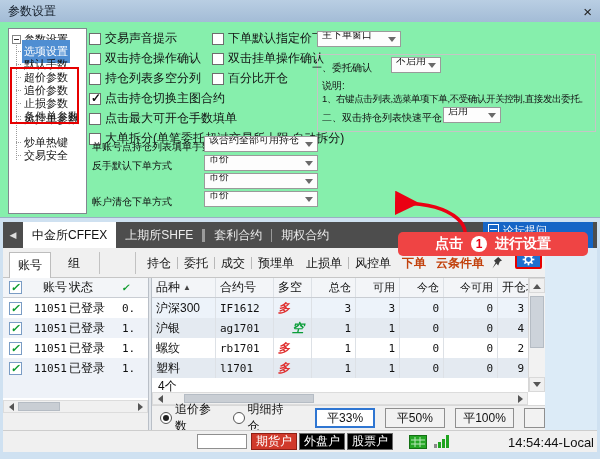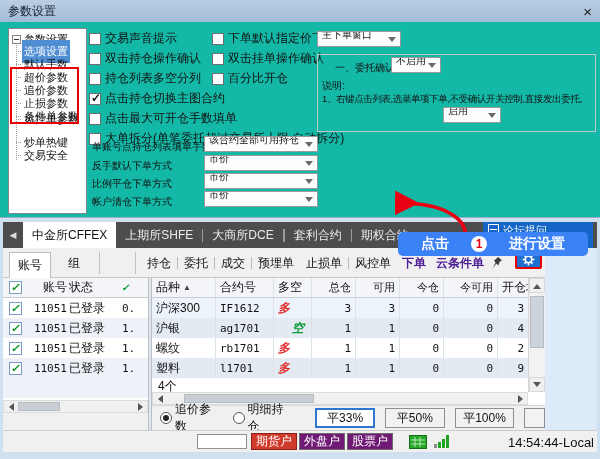--- a/index.html
+++ b/index.html
@@ -1,21 +1,21 @@
 <!DOCTYPE html>
 <html><head>
 <meta charset="utf-8">
 <style>
   *{box-sizing:border-box;margin:0;padding:0}
   body{margin:0;background:#cfe1f1}
   #app{position:relative;width:600px;height:459px;overflow:hidden;
        font-family:"Liberation Sans",sans-serif;background:#cfe1f1;color:#111}
 
   
-  .dialog{position:absolute;left:0;top:0;width:600px;height:218px;background:#14b8a6;
+  .dialog{position:absolute;left:0;top:0;width:600px;height:218px;background:#86efac;
           border-bottom:1px solid #9aafc4}
   .titlebar{position:absolute;left:0;top:0;right:0;height:22px;
             background:linear-gradient(#b9cee3,#a3bcd6);display:flex;align-items:center;
             padding:0 8px}
   .title{font-size:12px;color:#16202c}
   .close{margin-left:auto;font-size:15px;line-height:1;color:#222;cursor:default}
 
   .tree{position:absolute;left:8px;top:28px;width:79px;height:186px;background:#fff;
         border:1px solid #828790;font-size:11px}
   .treeline{position:absolute;left:7px;top:13px;height:118px;border-left:1px dotted #9a9a9a}
@@ -56,21 +56,21 @@
   .toolbar{position:absolute;left:3px;top:248px;width:542px;height:30px;background:#f0f0f0;
            border-bottom:1px solid #c6c6c6}
   .ltab{position:absolute;left:6px;top:4px;width:42px;height:26px;background:#fff;
         border:1px solid #bdbdbd;border-bottom:none;display:flex;align-items:center;justify-content:center;font-size:12px}
   .gtab{position:absolute;left:52px;top:0;height:30px;line-height:30px;width:38px;text-align:center;font-size:12px}
   .tsep{position:absolute;top:4px;height:22px;width:1px;background:#c2c2c2}
   .vtabs{position:absolute;left:138px;top:0;height:30px;display:flex;align-items:center;font-size:12px}
   .vtab{padding:0 6px;white-space:nowrap}
   .vtab.c-selected{background:#fff;border:1px solid #c0c0c0;border-bottom:1px solid #fff;padding:5px 7px;font-weight:bold}
   .vsep{width:1px;height:12px;background:#b8b8b8}
-  .linktab{padding:0 5px;color:#4c1d95;font-weight:bold;white-space:nowrap}
+  .linktab{padding:0 5px;color:#c2410c;font-weight:bold;white-space:nowrap}
   .pinwrap{margin-left:2px;display:flex;align-items:center}
   .gearbtn{position:absolute;left:512px;top:2px;width:27px;height:19px;background:#1f6fd0;
            border:2px solid #e60000;border-radius:2px;display:flex;align-items:center;justify-content:center}
 
   .tables{position:absolute;left:3px;top:278px;width:542px;height:152px;background:#fff;font-size:12px}
   .acct{position:absolute;left:0;top:0;width:145px;height:152px;overflow:hidden}
   .ahead,.arow{display:flex;height:20px;align-items:center}
   .ahead{background:#f3f5f8;border-bottom:1px solid #c9cdd3}
   .a0{width:24px;flex:none;display:flex}
   .a1{width:40px;flex:none;text-align:right;font-family:"DejaVu Sans Mono",monospace;font-size:11px}
@@ -126,29 +126,29 @@
         align-items:center;justify-content:center;margin-left:10px;white-space:nowrap}
   .cbtn.c-focused{border:2px solid #2f76d2;background:#fff}
   .cbtn.partial{width:22px;margin-left:10px}
 
   .statusbar{position:absolute;left:3px;top:430px;width:594px;height:22px;background:#f0f0f0;
              border-top:1px solid #cdcdcd}
   .sinput{position:absolute;left:194px;top:3px;width:50px;height:15px;background:#fff;border:1px solid #8f8f8f}
   .sbtn{position:absolute;top:2px;height:17px;width:46px;color:#fff;font-size:12px;
         display:flex;align-items:center;justify-content:center;white-space:nowrap}
   .sbtn.c-red{background:#d03a2b;border:1px solid #8f1f16}
-  .sbtn.c-gray{background:#701a75;border:1px solid #6b6b6b}
+  .sbtn.c-gray{background:#000000;border:1px solid #6b6b6b}
   .sig{position:absolute;left:431px;top:4px;display:flex;align-items:flex-end;gap:1px;height:13px}
   .sig i{display:block;width:3px;background:#1fa51f}
   .stime{position:absolute;right:3px;top:4px;font-size:13px}
 
   
   .arrowsvg{position:absolute;left:380px;top:190px;width:110px;height:70px;z-index:40;pointer-events:none}
-  .callout{position:absolute;left:398px;top:232px;width:190px;height:24px;background:#3b82f6;
-           border-radius:5px;z-index:41;display:flex;align-items:center;justify-content:center;gap:22px;
+  .callout{position:absolute;left:398px;top:232px;width:190px;height:24px;background:#ef4444;
+           border-radius:5px;z-index:41;display:flex;align-items:center;justify-content:center;gap:8px;
            color:#fff;font-size:14px;font-weight:bold;white-space:nowrap}
   .badge{width:16px;height:16px;border-radius:50%;background:#fff;color:#ea0013;font-size:12px;
          display:flex;align-items:center;justify-content:center;flex:none}
 </style>
 </head>
 <body>
 
 <div id="app">
 
   <div class="dialog">
@@ -232,50 +232,49 @@
       </label>
 
     <span class="crl" style="left:92px;top:140px">单账号点持仓列表填单手数</span>
     <div class="combo" style="left:204px;top:136px;width:114px">
         <span>该合约全部可用持仓</span>
       </div>
     <span class="crl" style="left:92px;top:159px">反手默认下单方式</span>
     <div class="combo" style="left:204px;top:155px;width:114px">
         <span>市价</span>
       </div>
-    <span class="crl" style="left:92px;top:177px">比例平仓下单方式</span>
     <div class="combo" style="left:204px;top:173px;width:114px">
         <span>市价</span>
       </div>
     <span class="crl" style="left:92px;top:195px">帐户清仓下单方式</span>
     <div class="combo" style="left:204px;top:191px;width:114px">
         <span>市价</span>
       </div>
 
     <div class="combo" style="left:317px;top:31px;width:84px">
         <span>主下单窗口</span>
       </div>
     <div class="groupbox"></div>
-    <span class="rp" style="left:335px;top:61px">一、委托确认</span>
+    <span class="rp" style="left:312px;top:61px">一、委托确认</span>
     <div class="combo" style="left:391px;top:57px;width:50px">
         <span>不启用</span>
       </div>
     <span class="rp" style="left:322px;top:79px">说明:</span>
     <span class="rp note" style="left:322px;top:93px">1、右键点击列表,选菜单项下单,不受确认开关控制,直接发出委托。</span>
+    <span class="rp" style="left:322px;top:111px">二、双击持仓列表快速平仓</span>
     <div class="combo" style="left:443px;top:107px;width:58px">
         <span>启用</span>
       </div>
   </div>
 
   <div class="exbar">
     <span class="back">◀</span>
     <span class="extab c-selected">中金所CFFEX</span>
     <span class="extab c-normal">上期所SHFE</span>
     <i class="xsep"></i>
-    <span class="extab c-normal">大商所DCE</span>
     <i class="xsep"></i>
     <i class="xsep"></i>
     <span class="extab c-normal">套利合约</span>
     <i class="xsep"></i>
     <span class="extab c-normal">期权合约</span>
     <div class="corner">
       <span class="cicon"></span>
       <span>论坛提问</span>
     </div>
   </div>

